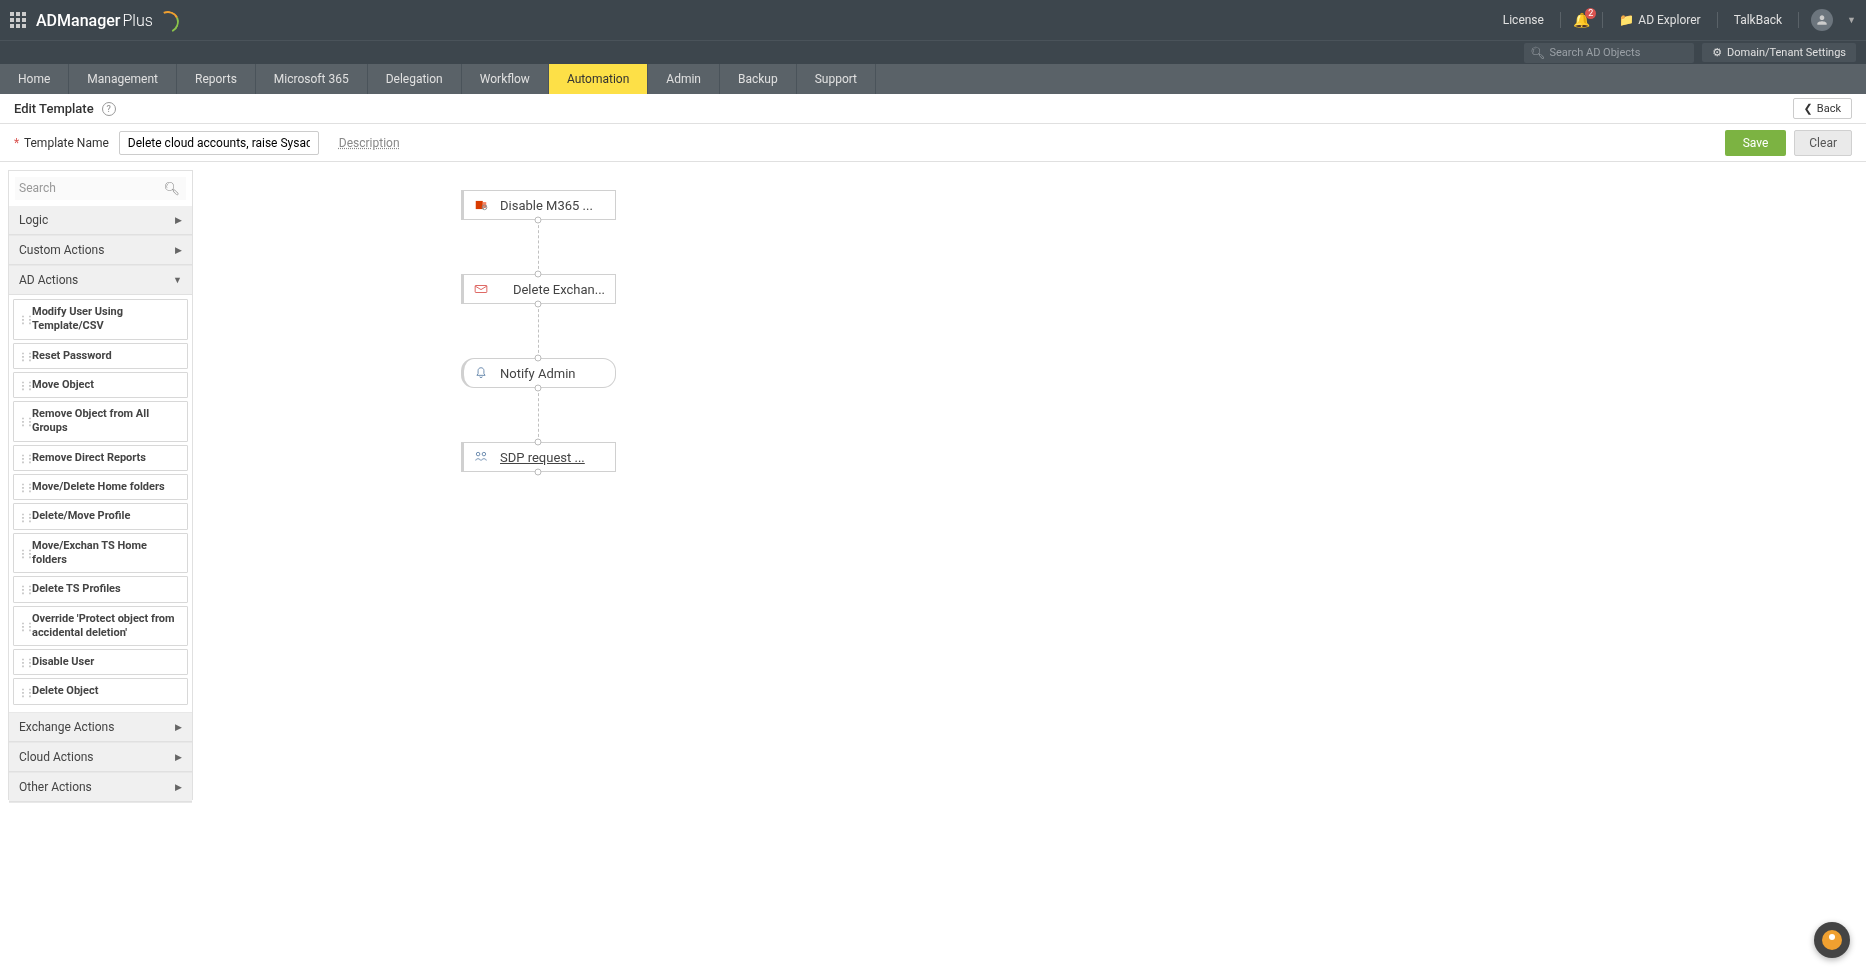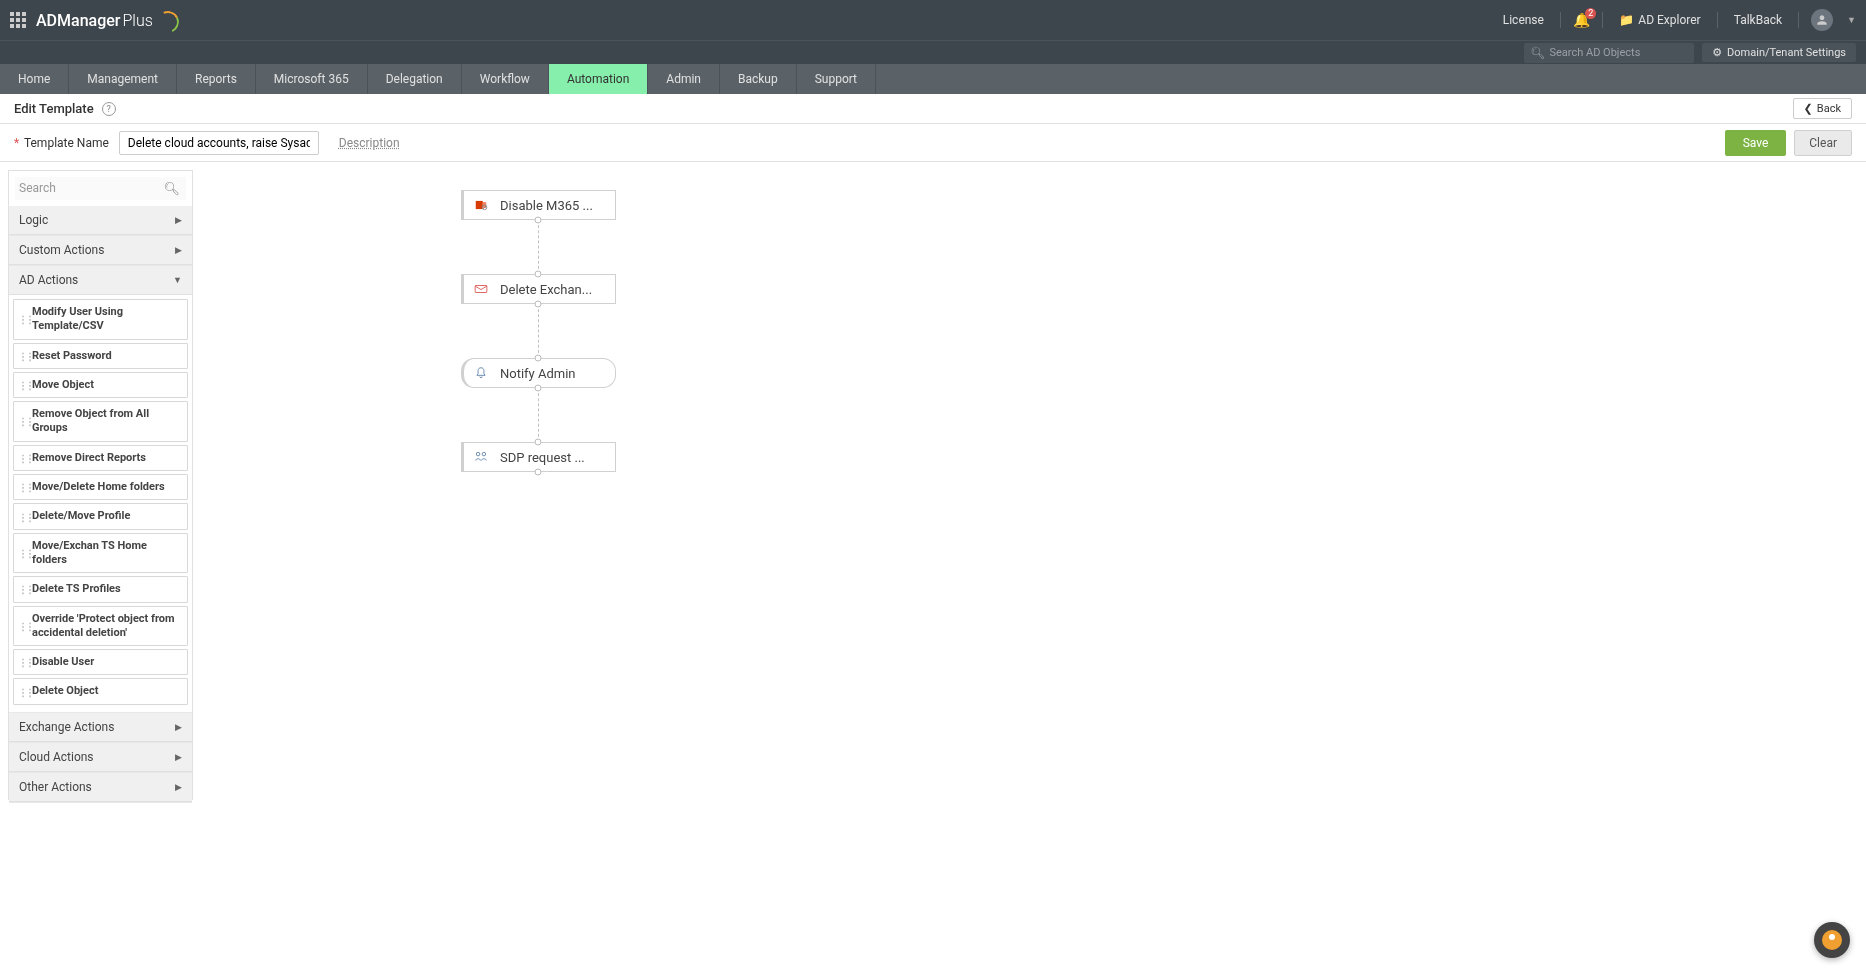--- a/index.html
+++ b/index.html
@@ -28,21 +28,21 @@
 .subheader { background: #3d464d; height: 24px; display: flex; align-items: center; justify-content: flex-end; padding-right: 10px; gap: 8px; border-top: 1px solid #4a535a; }
 .search-ad { background: #4a535a; height: 20px; width: 170px; display: flex; align-items: center; padding: 0 6px; border-radius: 2px; }
 .search-ad input { background: transparent; border: none; color: #ccc; font-size: 11px; width: 100%; outline: none; }
 .search-ad input::placeholder { color: #9aa0a6; }
 .search-ad-icon { color: #9aa0a6; font-size: 12px; margin-right: 4px; }
 .domain-settings { background: #4a535a; color: #e0e0e0; font-size: 11px; padding: 3px 10px; border-radius: 2px; cursor: pointer; display: flex; align-items: center; gap: 5px; }
 
 
 .navtabs { background: #5a6268; height: 30px; display: flex; }
 .navtab { padding: 0 18px; color: #e0e0e0; font-size: 12px; display: flex; align-items: center; cursor: pointer; border-right: 1px solid #4a535a; }
-.navtab.active { background: #86efac; color: #333; }
+.navtab.active { background: #fde047; color: #333; }
 
 
 .pageheader { height: 30px; border-bottom: 1px solid #e0e0e0; display: flex; align-items: center; justify-content: space-between; padding: 0 14px; }
 .pageheader-left { display: flex; align-items: center; gap: 8px; font-size: 13px; font-weight: 500; }
 .help-icon { width: 14px; height: 14px; border: 1px solid #999; border-radius: 50%; display: flex; align-items: center; justify-content: center; font-size: 9px; color: #999; cursor: pointer; }
 .back-btn { border: 1px solid #ccc; padding: 3px 10px; font-size: 11px; border-radius: 2px; cursor: pointer; display: flex; align-items: center; gap: 4px; background: #fff; }
 
 
 .formrow { height: 38px; border-bottom: 1px solid #e0e0e0; display: flex; align-items: center; justify-content: space-between; padding: 0 14px; }
 .formrow-left { display: flex; align-items: center; gap: 10px; }
@@ -247,40 +247,40 @@
       <svg class="node-icon" viewBox="0 0 24 24">
           <rect x="3" y="5" width="12" height="14" fill="#d83b01"></rect>
           <rect x="15" y="7" width="6" height="10" fill="#f25022" opacity="0.7"></rect>
           <circle cx="18" cy="16" r="4" fill="none" stroke="#888" stroke-width="1.5"></circle>
           <line x1="15" y1="19" x2="21" y2="13" stroke="#888" stroke-width="1.5"></line>
         </svg>
       <span>Disable M365 ...</span>
     </div>
     <div class="flow-dot" style="left: 337px; top: 50px;"></div>
 
-    <div class="flow-node" style="left: 260px; top: 104px;">
+    <div class="flow-node" style="left: 260px; top: 104px; justify-content: space-between;">
       <svg class="node-icon" viewBox="0 0 24 24">
           <rect x="2" y="6" width="20" height="12" fill="none" stroke="#d9534f" stroke-width="1.5" rx="1"></rect>
           <path d="M2 7 L12 13 L22 7" fill="none" stroke="#d9534f" stroke-width="1.5"></path>
         </svg>
       <span>Delete Exchan...</span>
     </div>
     <div class="flow-dot" style="left: 337px; top: 104px;"></div>
     <div class="flow-dot" style="left: 337px; top: 134px;"></div>
 
     <div class="flow-node" style="left: 260px; top: 188px; border-radius: 13px;">
       <svg class="node-icon" viewBox="0 0 24 24">
           <path d="M12 3 C9 3 7 5 7 8 L7 13 L5 16 L19 16 L17 13 L17 8 C17 5 15 3 12 3 Z M10 18 A2 2 0 0 0 14 18" fill="none" stroke="#5b7fa6" stroke-width="1.5"></path>
         </svg>
       <span>Notify Admin</span>
     </div>
     <div class="flow-dot" style="left: 337px; top: 188px;"></div>
     <div class="flow-dot" style="left: 337px; top: 218px;"></div>
 
-    <div class="flow-node" style="left: 260px; top: 272px;">
+    <div class="flow-node" style="left: 260px; top: 272px; text-decoration: underline;">
       <svg class="node-icon" viewBox="0 0 24 24">
           <circle cx="7" cy="7" r="3" fill="none" stroke="#5b7fa6" stroke-width="1.5"></circle>
           <circle cx="17" cy="7" r="3" fill="none" stroke="#5b7fa6" stroke-width="1.5"></circle>
           <path d="M3 18 C3 14 11 14 11 18 M13 18 C13 14 21 14 21 18" fill="none" stroke="#5b7fa6" stroke-width="1.5"></path>
         </svg>
       <span>SDP request ...</span>
     </div>
     <div class="flow-dot" style="left: 337px; top: 272px;"></div>
     <div class="flow-dot" style="left: 337px; top: 302px;"></div>
   </div>

